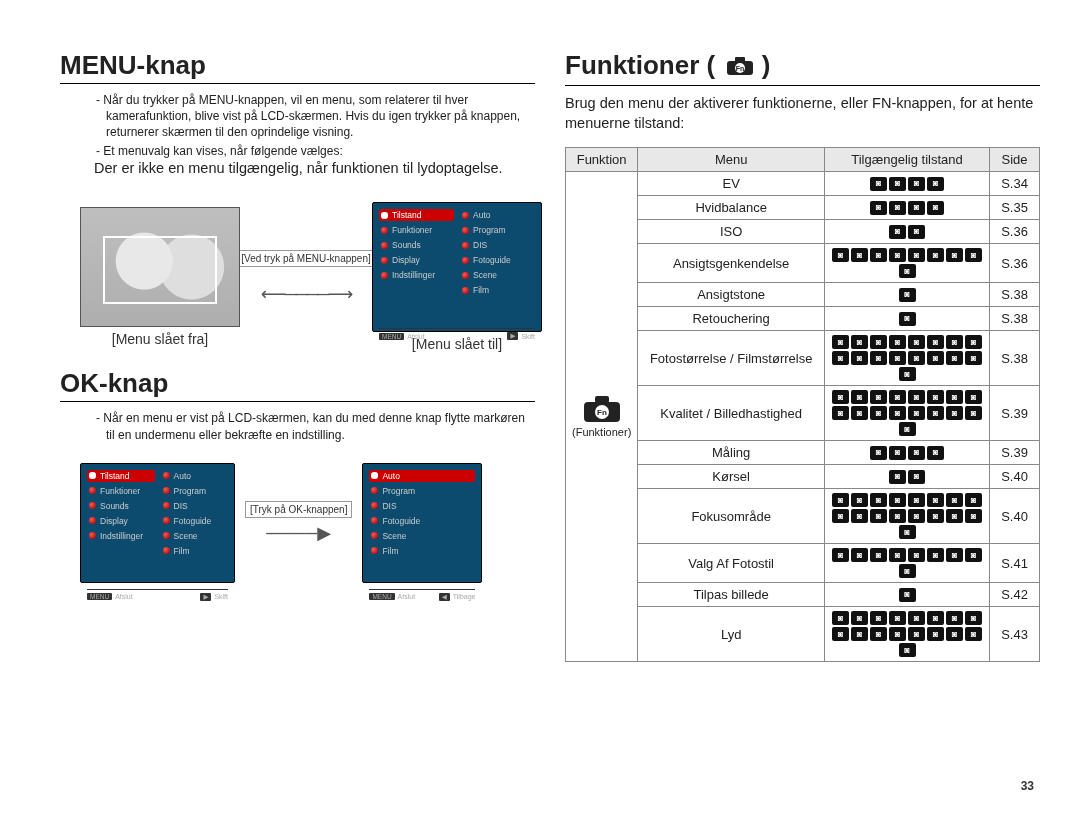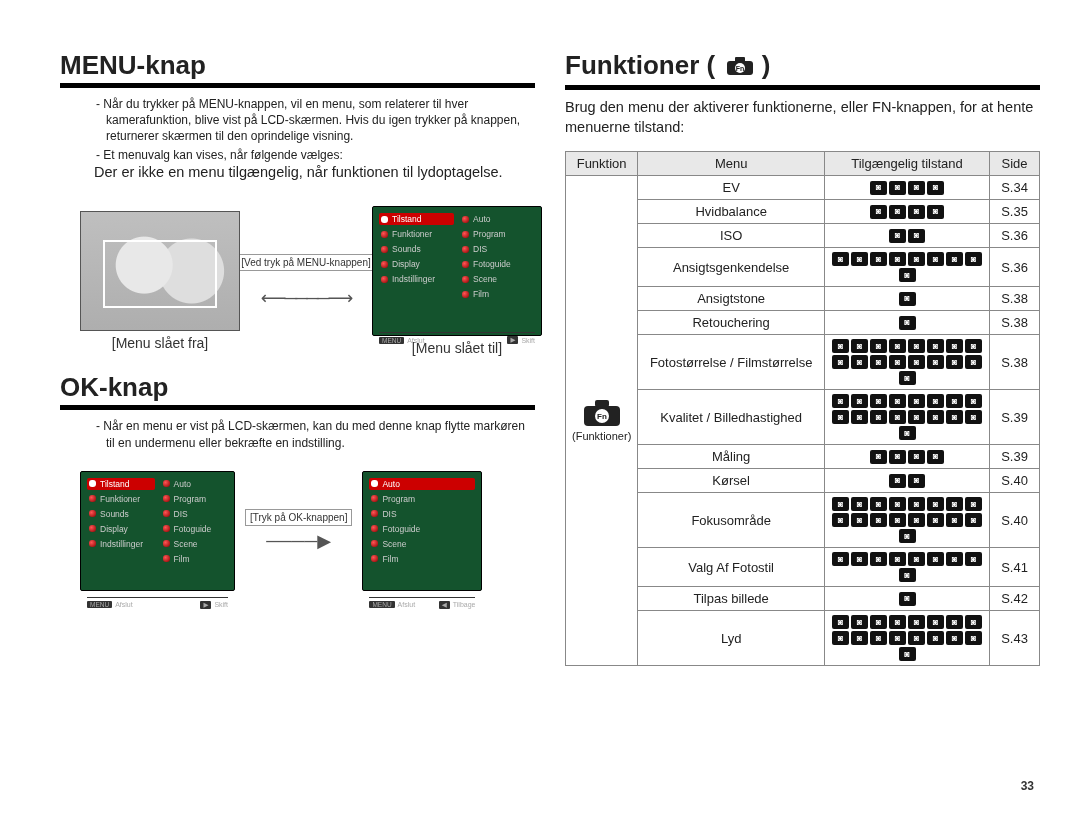--- a/index.html
+++ b/index.html
@@ -19,21 +19,21 @@
   }
   .col {
     flex: 1;
     min-width: 0;
   }
   h1 {
     font-size: 26px;
     font-weight: bold;
     margin: 0 0 2px 0;
     padding-bottom: 2px;
-    border-bottom: 5px solid #000000;
+    border-bottom: 1px solid #000000;
   }
   h1 .title-icon {
     display: inline-block;
     vertical-align: -2px;
     margin-left: 4px;
   }
   .body-text {
     font-size: 12px;
     line-height: 1.35;
     margin: 8px 0 0 36px;
@@ -98,21 +98,21 @@
   }
   .double-arrow {
     font-size: 18px;
     color: #555;
     letter-spacing: -2px;
   }
 
   .menu-panel {
     width: 170px;
     height: 130px;
-    background: #14532d;
+    background: #0c4a6e;
     border: 1px solid #000;
     border-radius: 2px;
     padding: 6px 6px 4px 6px;
     display: flex;
     flex-direction: column;
     font-size: 8.5px;
     color: #ccc;
     position: relative;
     gap: 32px;
   }

